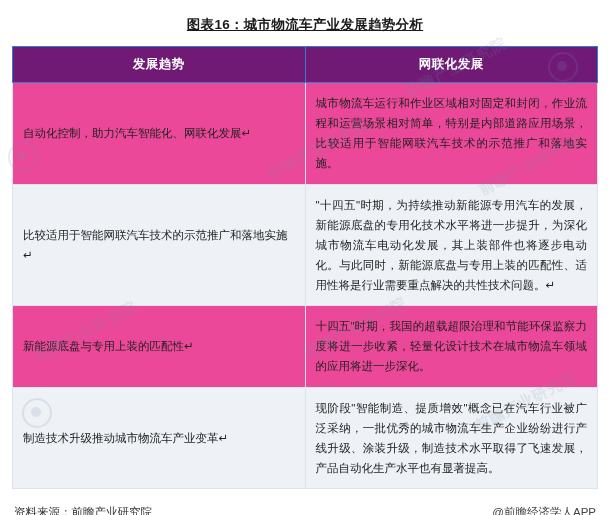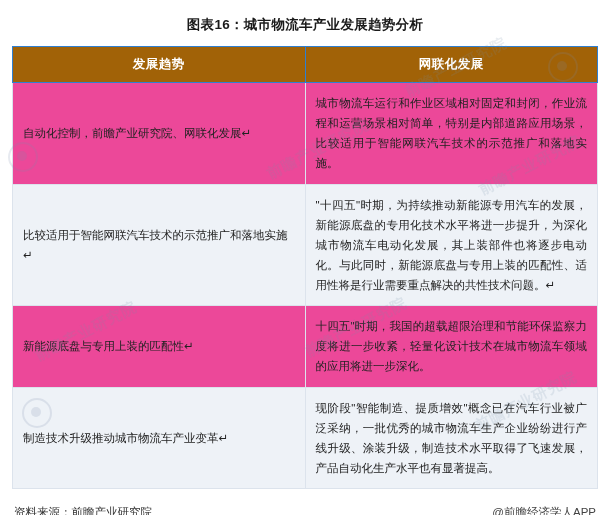--- a/index.html
+++ b/index.html
@@ -22,29 +22,30 @@
     box-sizing: border-box;
     padding: 10px 12px 0 12px;
   }
   .title {
     text-align: center;
     font-size: 13.5px;
     font-weight: bold;
     color: #1a1a1a;
     letter-spacing: 0.3px;
     margin: 6px 0 12px 0;
+    text-decoration: underline;
   }
   table.main {
     width: 586px;
     border-collapse: collapse;
     table-layout: fixed;
     border: 1px solid #cfd8e3;
   }
   table.main th {
-    background: #a16207;
+    background: #701a75;
     color: #ffffff;
     font-size: 12.5px;
     font-weight: bold;
     padding: 9px 4px;
     border: 1px solid #2f7fd1;
     letter-spacing: 0.5px;
   }
   table.main td {
     border: 1px solid #dce3ec;
     font-size: 11.5px;
@@ -125,21 +126,21 @@
 
   <table class="main">
     <thead>
       <tr>
         <th class="trend-head">发展趋势</th>
         <th class="detail-head">网联化发展</th>
       </tr>
     </thead>
     <tbody>
       <tr class="plain">
-        <td class="trend">自动化控制，前瞻产业研究院、网联化发展↵</td>
+        <td class="trend">自动化控制，助力汽车智能化、网联化发展↵</td>
         <td class="detail">城市物流车运行和作业区域相对固定和封闭，作业流程和运营场景相对简单，特别是内部道路应用场景，比较适用于智能网联汽车技术的示范推广和落地实施。</td>
       </tr>
       <tr class="shaded">
         <td class="trend">比较适用于智能网联汽车技术的示范推广和落地实施↵</td>
         <td class="detail">"十四五"时期，为持续推动新能源专用汽车的发展，新能源底盘的专用化技术水平将进一步提升，为深化城市物流车电动化发展，其上装部件也将逐步电动化。与此同时，新能源底盘与专用上装的匹配性、适用性将是行业需要重点解决的共性技术问题。↵</td>
       </tr>
       <tr class="plain">
         <td class="trend">新能源底盘与专用上装的匹配性↵</td>
         <td class="detail">十四五"时期，我国的超载超限治理和节能环保监察力度将进一步收紧，轻量化设计技术在城市物流车领域的应用将进一步深化。</td>
       </tr>

